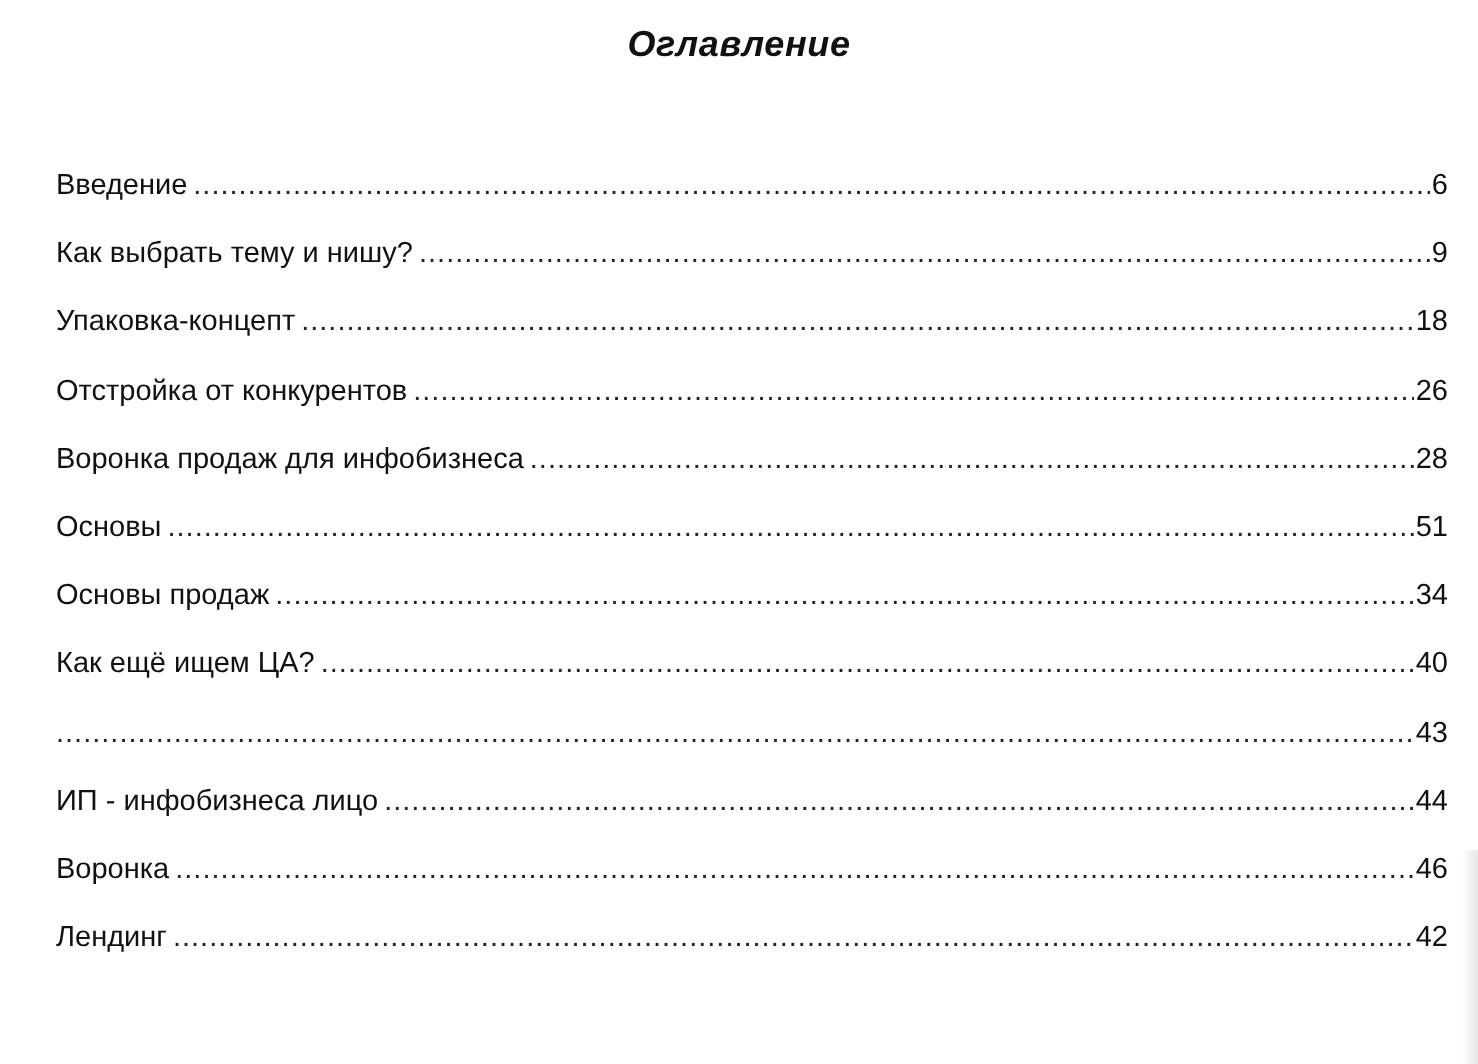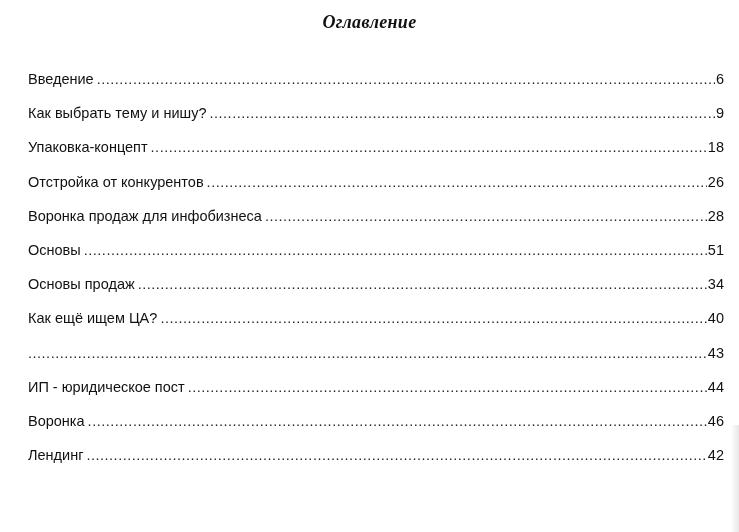--- a/index.html
+++ b/index.html
@@ -14,30 +14,30 @@
       overflow: hidden;
       font-family: "Liberation Sans", sans-serif;
       color: #111111;
     }
     .page-title {
       position: absolute;
       top: 12px;
       left: 0;
       width: 739px;
       text-align: center;
-      font-family: Liberation Serif, serif;
+      font-family: Liberation Sans, sans-serif;
       font-weight: bold;
       font-style: italic;
       font-size: 18px;
       letter-spacing: 0.3px;
       color: #111;
     }
     .toc {
       position: absolute;
-      top: 67px;
+      top: 81px;
       left: 28px;
       width: 696px;
       margin: 0;
       padding: 0;
       list-style: none;
     }
     .toc-row {
       display: flex;
       align-items: baseline;
       height: 34.2px;
@@ -118,21 +118,21 @@
   <li class="toc-row">
     <span class="toc-label">Как ещё ищем ЦА?</span>
     <span class="toc-leader"></span>
     <span class="toc-page">40</span>
   </li>
   <li class="toc-row">
     <span class="toc-leader"></span>
     <span class="toc-page">43</span>
   </li>
   <li class="toc-row">
-    <span class="toc-label">ИП - юридическое пост</span>
+    <span class="toc-label">ИП - инфобизнеса лицо</span>
     <span class="toc-leader"></span>
     <span class="toc-page">44</span>
   </li>
   <li class="toc-row">
     <span class="toc-label">Воронка</span>
     <span class="toc-leader"></span>
     <span class="toc-page">46</span>
   </li>
   <li class="toc-row">
     <span class="toc-label">Лендинг</span>

